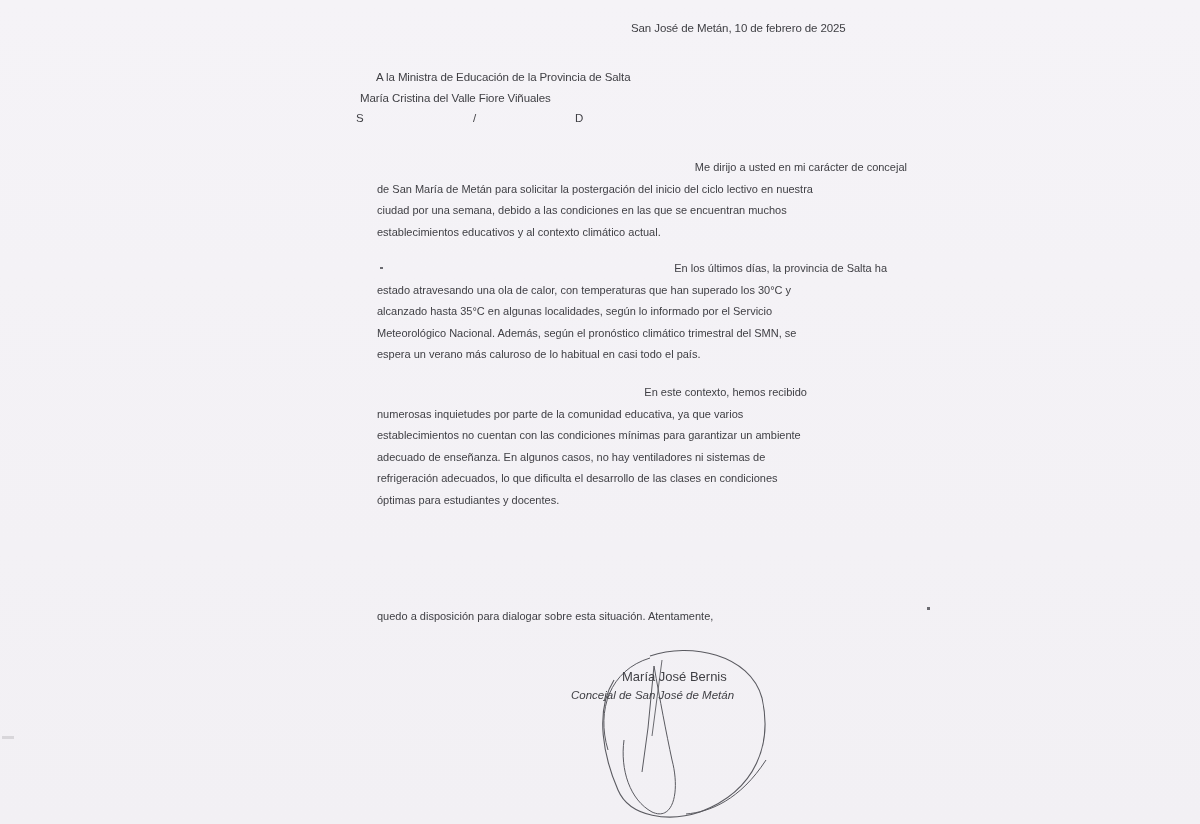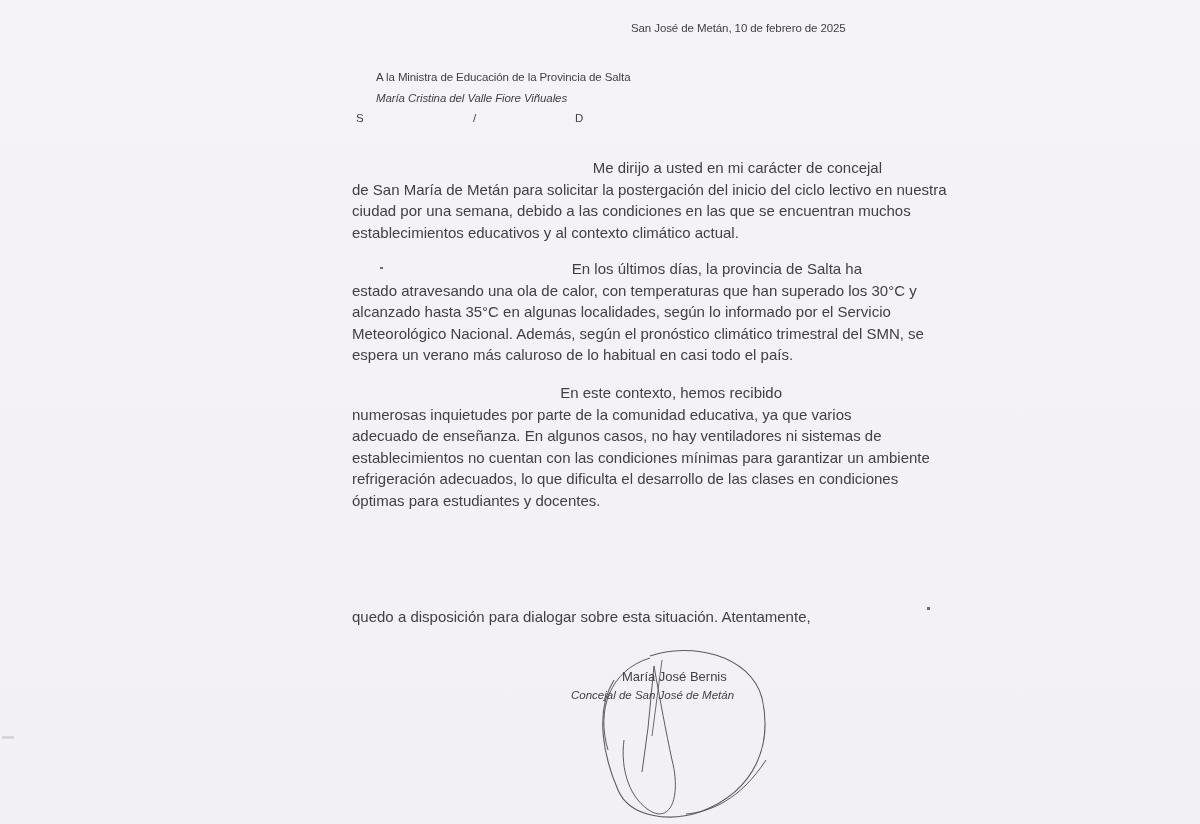--- a/index.html
+++ b/index.html
@@ -23,24 +23,24 @@
     .line {
       position: absolute;
       font-size: 11.5px;
       line-height: 16px;
       white-space: nowrap;
       letter-spacing: -0.1px;
       color: #404045;
     }
     .date { left: 631px; top: 20px; }
     .addr1 { left: 376px; top: 69px; }
-    .addr2 { left: 376px; top: 90px; font-style: italic; }
+    .addr2 { left: 360px; top: 90px; }
     .sd-row { left: 356px; top: 110px; width: 240px; }
     .sd-row span { position: absolute; top: 0; }
-    .p { position: absolute; left: 352px; font-size: 15px; line-height: 21.5px; color: #404045; }
+    .p { position: absolute; left: 377px; font-size: 11px; line-height: 21.5px; color: #404045; }
     .p .first { display: block; text-align: right; white-space: nowrap; }
     .p .rest { display: block; white-space: nowrap; }
     .p1 { top: 157px; width: 530px; }
     .p2 { top: 258px; width: 510px; }
     .p3 { top: 382px; width: 530px; }
     .p4 { top: 528px; width: 530px; }
     .p5 { top: 606px; width: 400px; }
     .sig-name { position: absolute; left: 622px; top: 669px; font-size: 13px; color: #404045; }
     .sig-title { position: absolute; left: 571px; top: 689px; font-size: 11.5px; color: #404045; font-style: italic; }
     .signature {
@@ -79,22 +79,22 @@
     <span class="first">En los últimos días, la provincia de Salta ha</span>
     <span class="rest">estado atravesando una ola de calor, con temperaturas que han superado los 30°C y</span>
     <span class="rest">alcanzado hasta 35°C en algunas localidades, según lo informado por el Servicio</span>
     <span class="rest">Meteorológico Nacional. Además, según el pronóstico climático trimestral del SMN, se</span>
     <span class="rest">espera un verano más caluroso de lo habitual en casi todo el país.</span>
   </div>
 
   <div class="p p3">
     <span class="first" style="padding-right:100px">En este contexto, hemos recibido</span>
     <span class="rest">numerosas inquietudes por parte de la comunidad educativa, ya que varios</span>
+    <span class="rest">establecimientos no cuentan con las condiciones mínimas para garantizar un ambiente</span>
     <span class="rest">adecuado de enseñanza. En algunos casos, no hay ventiladores ni sistemas de</span>
-    <span class="rest">establecimientos no cuentan con las condiciones mínimas para garantizar un ambiente</span>
     <span class="rest">refrigeración adecuados, lo que dificulta el desarrollo de las clases en condiciones</span>
     <span class="rest">óptimas para estudiantes y docentes.</span>
   </div>
 
 
   <div class="p p5">
     <span class="rest">quedo a disposición para dialogar sobre esta situación. Atentamente,</span>
   </div>
 
   <svg class="signature" viewBox="0 0 180 184">

